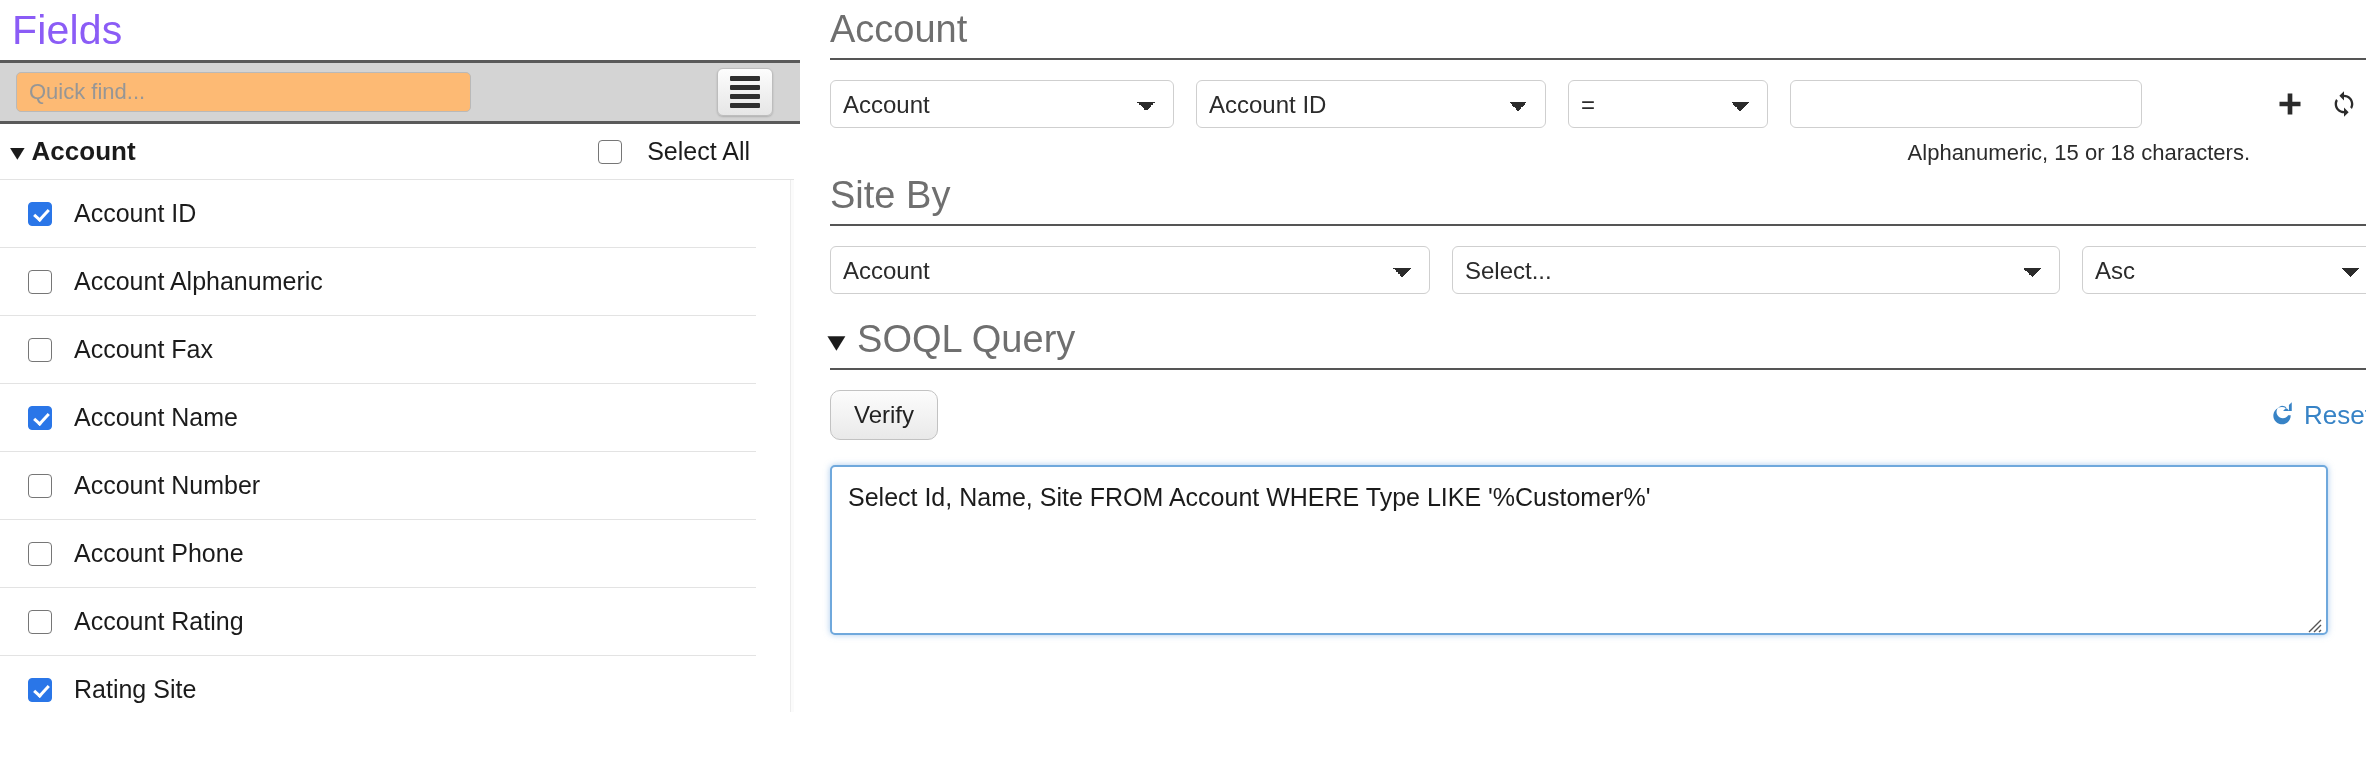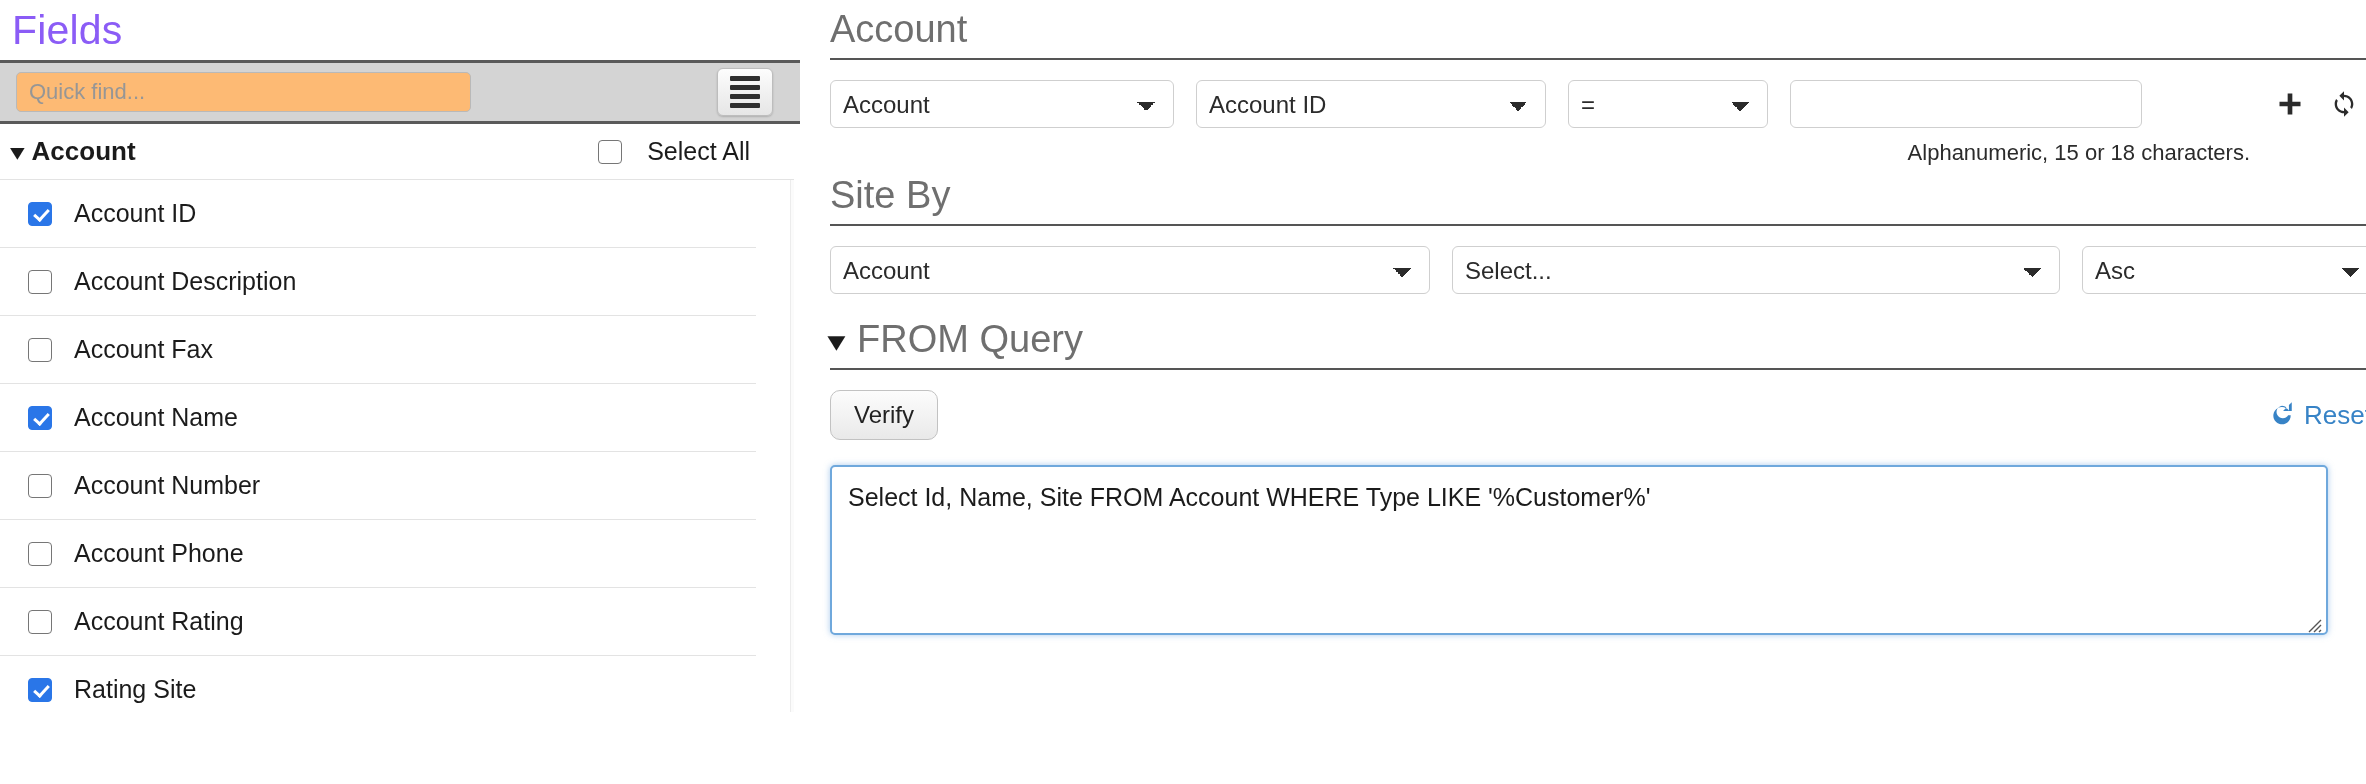--- a/index.html
+++ b/index.html
@@ -343,21 +343,21 @@
     </div>
 
     <div class="field-list">
       <div id="field-rows">
           <div class="field-row">
             <div class="cb checked"></div>
             <span class="field-label">Account ID</span>
           </div>
           <div class="field-row">
             <div class="cb"></div>
-            <span class="field-label">Account Description</span>
+            <span class="field-label">Account Alphanumeric</span>
           </div>
           <div class="field-row">
             <div class="cb"></div>
             <span class="field-label">Account Fax</span>
           </div>
           <div class="field-row">
             <div class="cb checked"></div>
             <span class="field-label">Account Name</span>
           </div>
           <div class="field-row">
@@ -431,21 +431,21 @@
       <select class="sel ob-field">
         <option>Select...</option>
       </select>
       <select class="sel ob-dir">
         <option>Asc</option>
       </select>
     </div>
 
     <div class="section-title soql-head">
       <span class="chev-lg">▾</span>
-      <span>FROM Query</span>
+      <span>SOQL Query</span>
     </div>
     <div class="rule"></div>
 
     <div class="verify-row">
       <button class="verify-btn">Verify</button>
       <div class="reset-link">
         <span>
           <svg width="26" height="26" viewBox="0 0 24 24" aria-hidden="true">
             <path d="M18.4 10.6A8 8 0 1 0 20 15h-2.3A5.8 5.8 0 1 1 12 6.2c1.6 0 3 .64 4.06 1.67L13 11h8V3l-2.6 2.6z" fill="#3783c6"></path>
           </svg>

